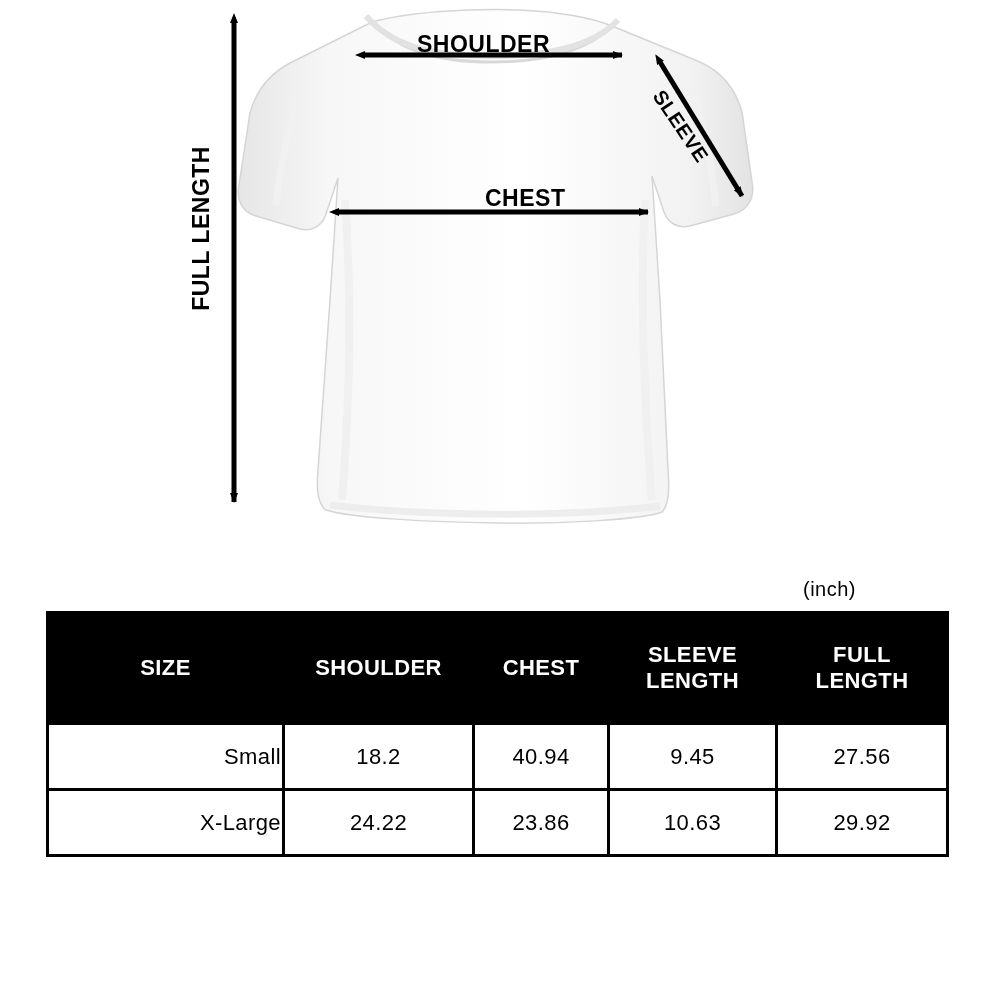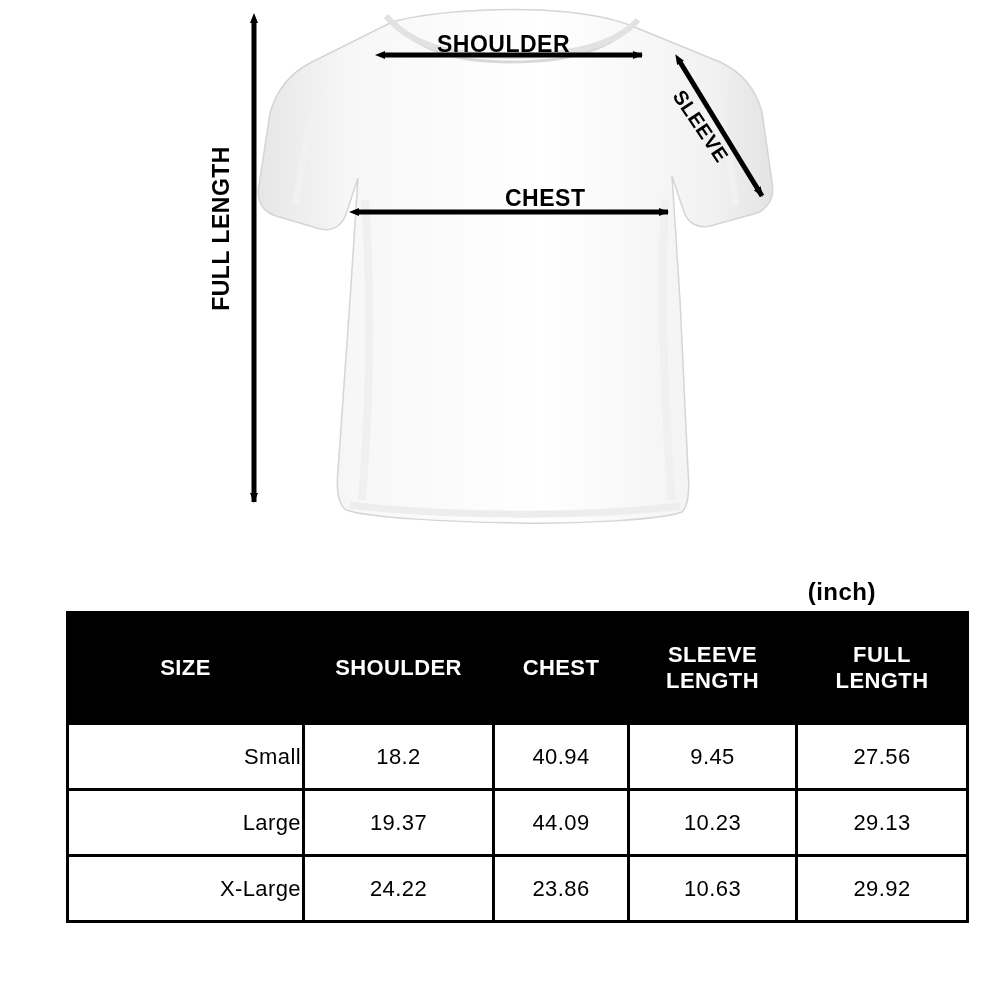--- a/index.html
+++ b/index.html
@@ -14,21 +14,20 @@
     color: #000000;
     position: relative;
     overflow: hidden;
   }
 
   #stage {
     position: absolute;
     left: 0; top: 0;
     width: 908px;
     height: 1000px;
-    margin-left: 20px;
   }
 
   
   .diagram {
     position: absolute;
     left: 0; top: 0;
     width: 1000px;
     height: 560px;
   }
 
@@ -69,22 +68,22 @@
     writing-mode: vertical-rl;
     transform: rotate(180deg);
     line-height: 1;
   }
 
   
   .inch-note {
     position: absolute;
     right: 52px;
     top: 578px;
-    font-size: 24px;
-    font-weight: bold;
+    font-size: 20px;
+    font-weight: normal;
     letter-spacing: 0.5px;
   }
 
   
   .table-wrap {
     position: absolute;
     left: 46px;
     top: 611px;
     width: 900px;
   }
@@ -254,27 +253,20 @@
       </thead>
       <tbody>
         <tr>
           <td class="size-cell">Small</td>
           <td>18.2</td>
           <td>40.94</td>
           <td>9.45</td>
           <td>27.56</td>
         </tr>
         <tr>
-          <td class="size-cell">Large</td>
-          <td>19.37</td>
-          <td>44.09</td>
-          <td>10.23</td>
-          <td>29.13</td>
-        </tr>
-        <tr>
           <td class="size-cell">X-Large</td>
           <td>24.22</td>
           <td>23.86</td>
           <td>10.63</td>
           <td>29.92</td>
         </tr>
       </tbody>
     </table>
   </div>
 

